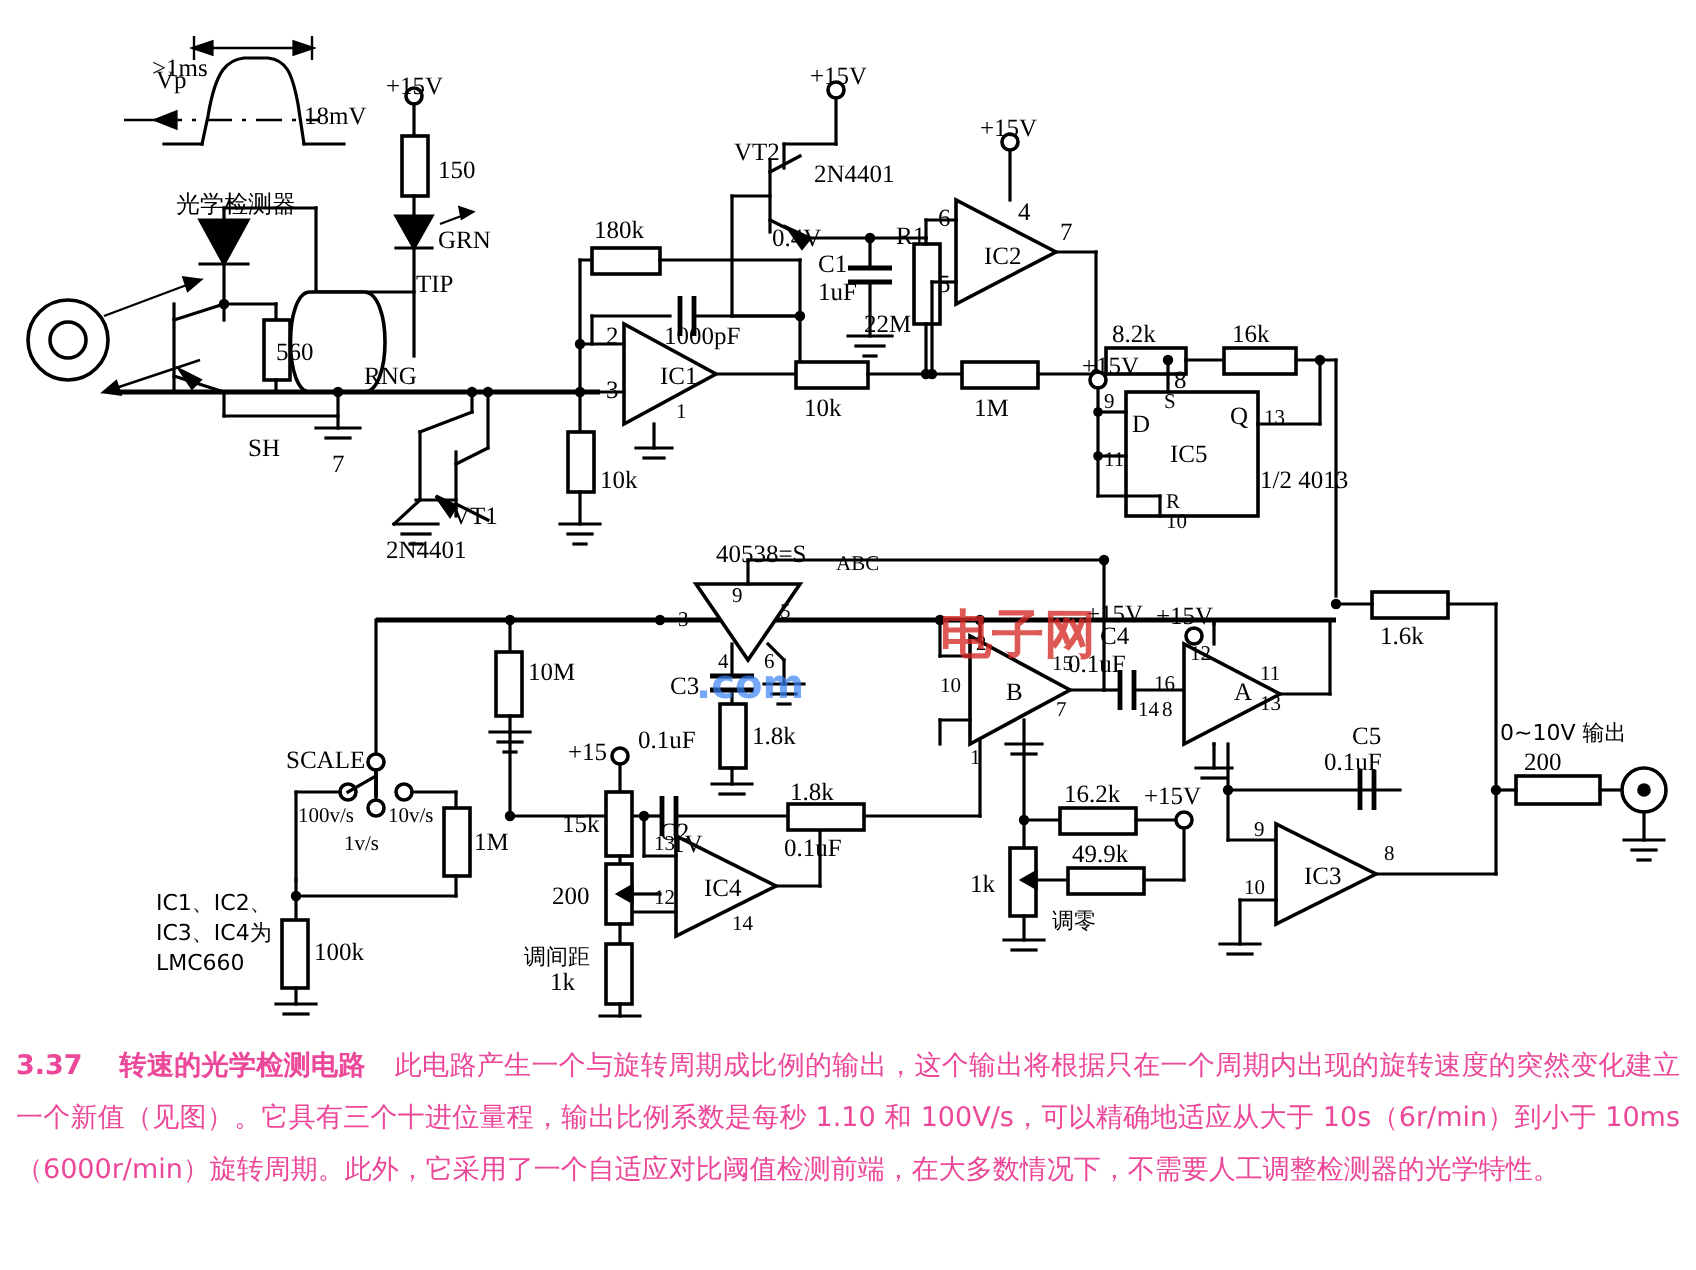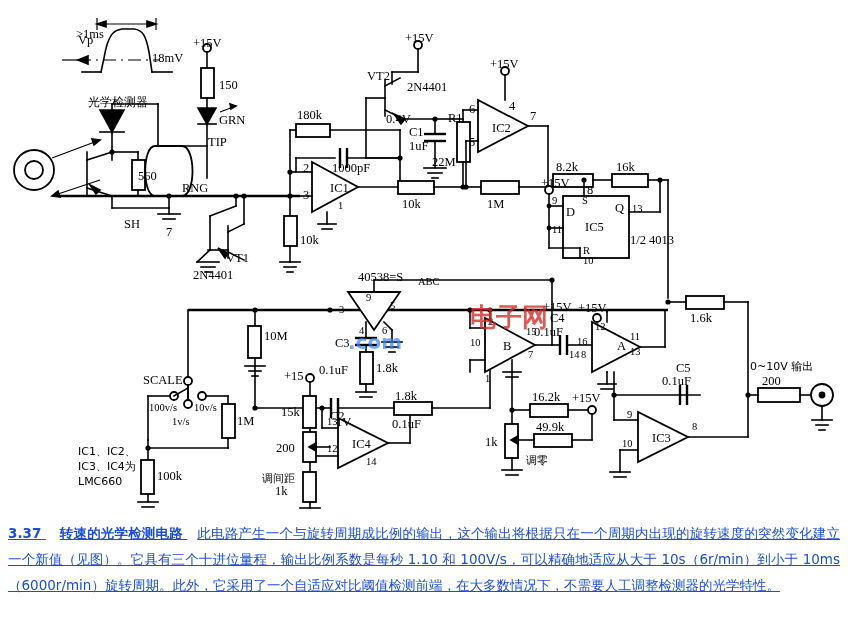--- a/index.html
+++ b/index.html
@@ -12,21 +12,21 @@
   .cn { font-family:"DejaVu Sans", sans-serif; font-size:12px; fill:#000; }
   .cn-s { font-family:"DejaVu Sans", sans-serif; font-size:11px; fill:#000; }
   .wire { stroke:#000; stroke-width:1.6; fill:none; stroke-linecap:square; }
   .wire-t { stroke:#000; stroke-width:1.2; fill:none; }
   .wire-h { stroke:#000; stroke-width:2.4; fill:none; }
   .comp { stroke:#000; stroke-width:1.8; fill:#fff; }
   .comp-f { stroke:#000; stroke-width:1.6; fill:#000; }
   .dot { fill:#000; }
   .caption { position:absolute; left:0; top:520px; width:848px;
              font-family:"DejaVu Sans", sans-serif; font-size:13.5px;
-             line-height:26px; color:#1d4ed8;text-decoration:underline; }
+             line-height:26px; color:#ec4899; }
   .caption p { margin:0; padding:0 8px; text-align:justify; }
   .cap-head { font-weight:bold; }
   .wm { position:absolute; pointer-events:none; }
   #wm1 { left:333px; top:295px; font-family:"DejaVu Sans", sans-serif;
          font-size:40px; font-weight:bold; color:#e8322f; opacity:.72;
          letter-spacing:-2px; font-style:italic; }
   #wm2 { left:430px; top:300px; font-family:"DejaVu Sans", sans-serif;
          font-size:26px; font-weight:bold; color:#d62a27; opacity:.78;margin-left:40px; }
   #wm3 { left:348px; top:330px; font-family:"DejaVu Sans", sans-serif;
          font-size:20px; font-weight:bold; color:#3b82f6; opacity:.7; }

